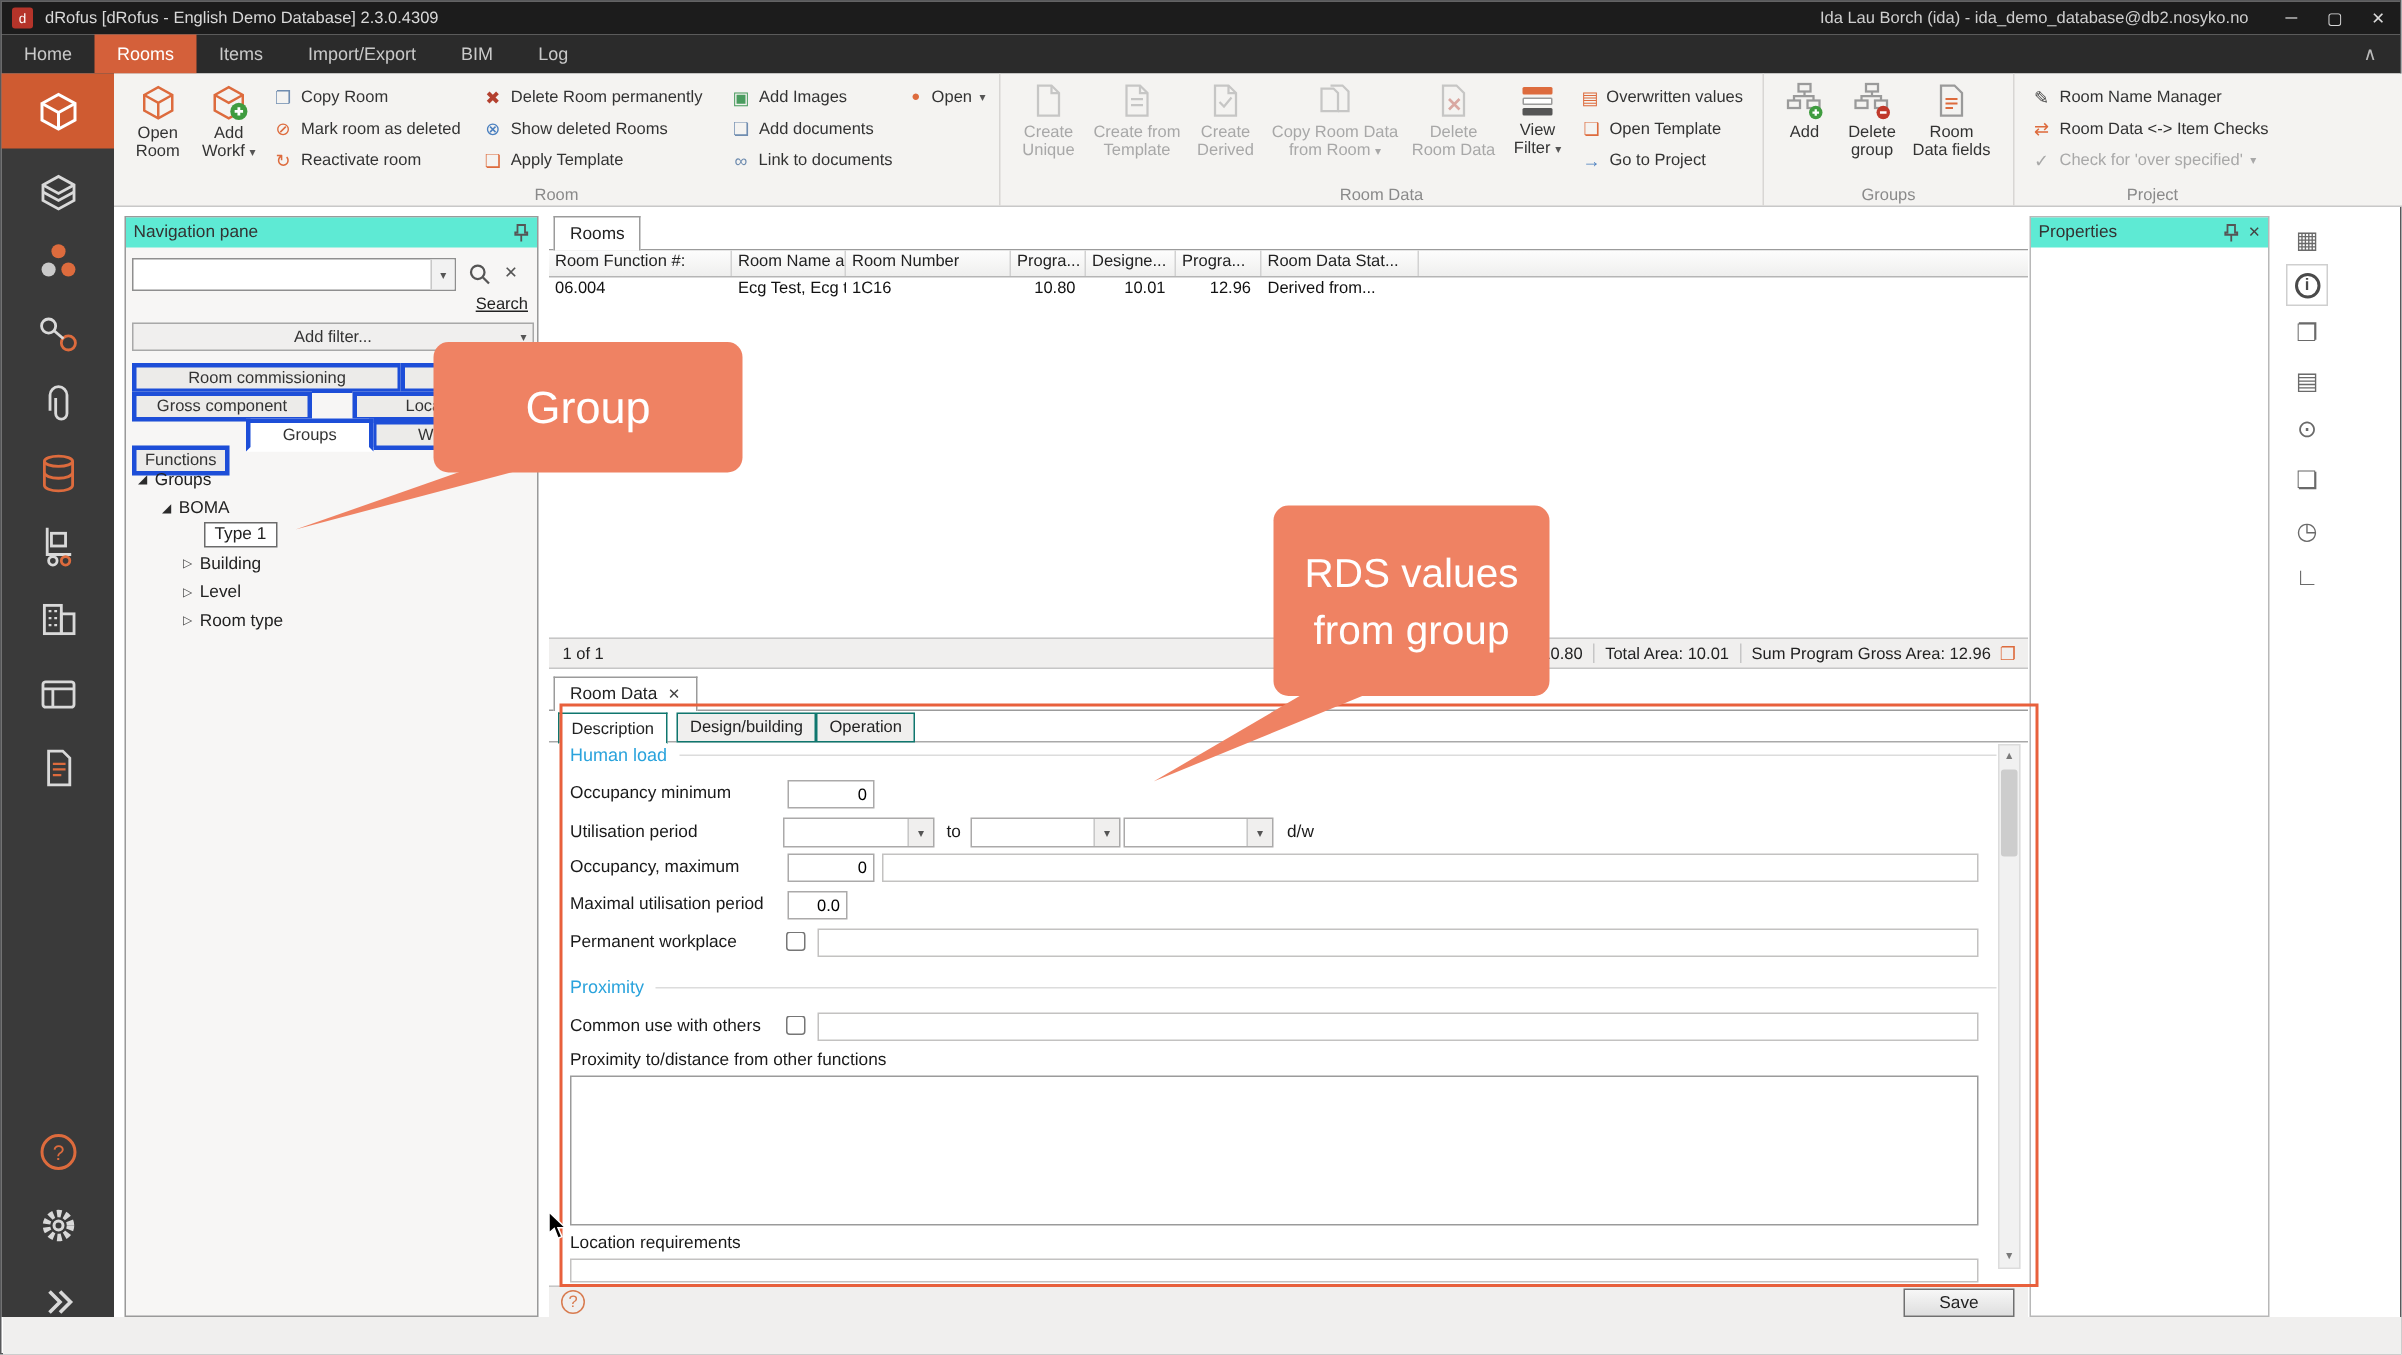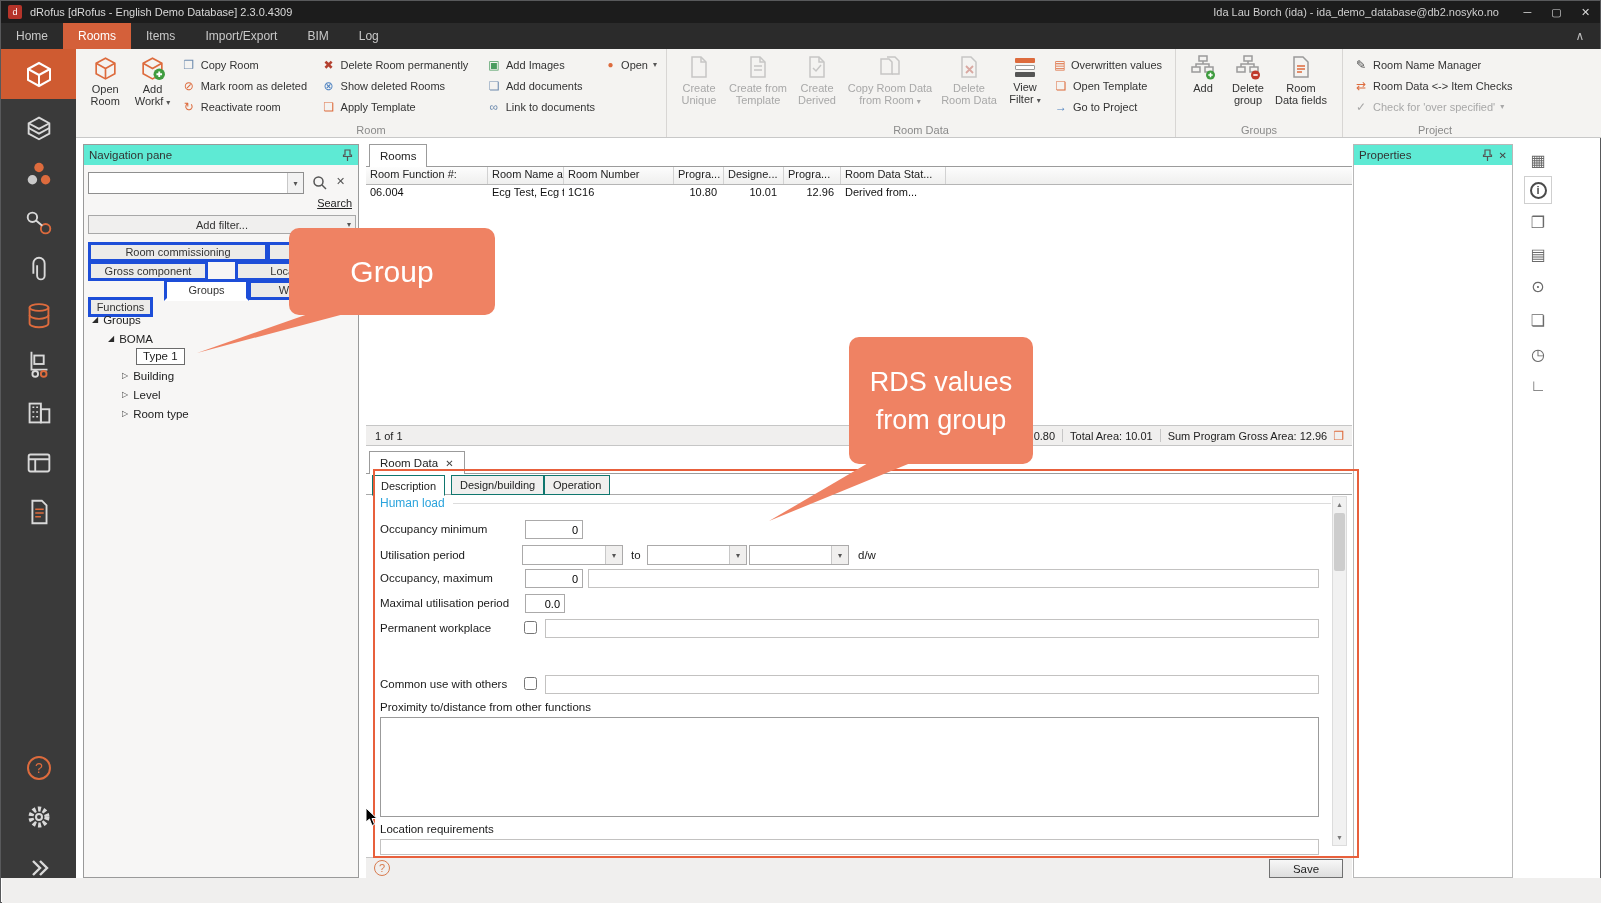--- a/index.html
+++ b/index.html
@@ -564,20 +564,24 @@
     <input class="ninput" style="left: 159px; top: 425px; width: 58px;" value="0">
     <input class="linput" style="left: 222px; top: 425px; width: 731px;">
 
     <div class="flabel" style="left:14px;top:453px">Maximal utilisation period</div>
     <input class="ninput" style="left: 159px; top: 450px; width: 40px;" value="0.0">
 
     <div class="flabel" style="left:14px;top:478px">Permanent workplace</div>
     <input type="checkbox" class="fcheck" style="left: 158px; top: 477px;">
     <input class="linput" style="left: 179px; top: 475px; width: 774px;">
 
+    <div class="sechdr" style="left:14px;top:507px;width:951px">
+      <span>Proximity</span>
+        <span class="rule"></span>
+    </div>
     <div class="flabel" style="left:14px;top:534px">Common use with others</div>
     <input type="checkbox" class="fcheck" style="left: 158px; top: 533px;">
     <input class="linput" style="left: 179px; top: 531px; width: 774px;">
 
     <div class="flabel" style="left:14px;top:557px">Proximity to/distance from other functions</div>
     <textarea class="ftext" style="left: 14px; top: 573px; width: 939px; height: 100px;"></textarea>
 
     <div class="flabel" style="left:14px;top:679px">Location requirements</div>
     <input class="linput" style="left: 14px; top: 695px; width: 939px; height: 16px;">
 

